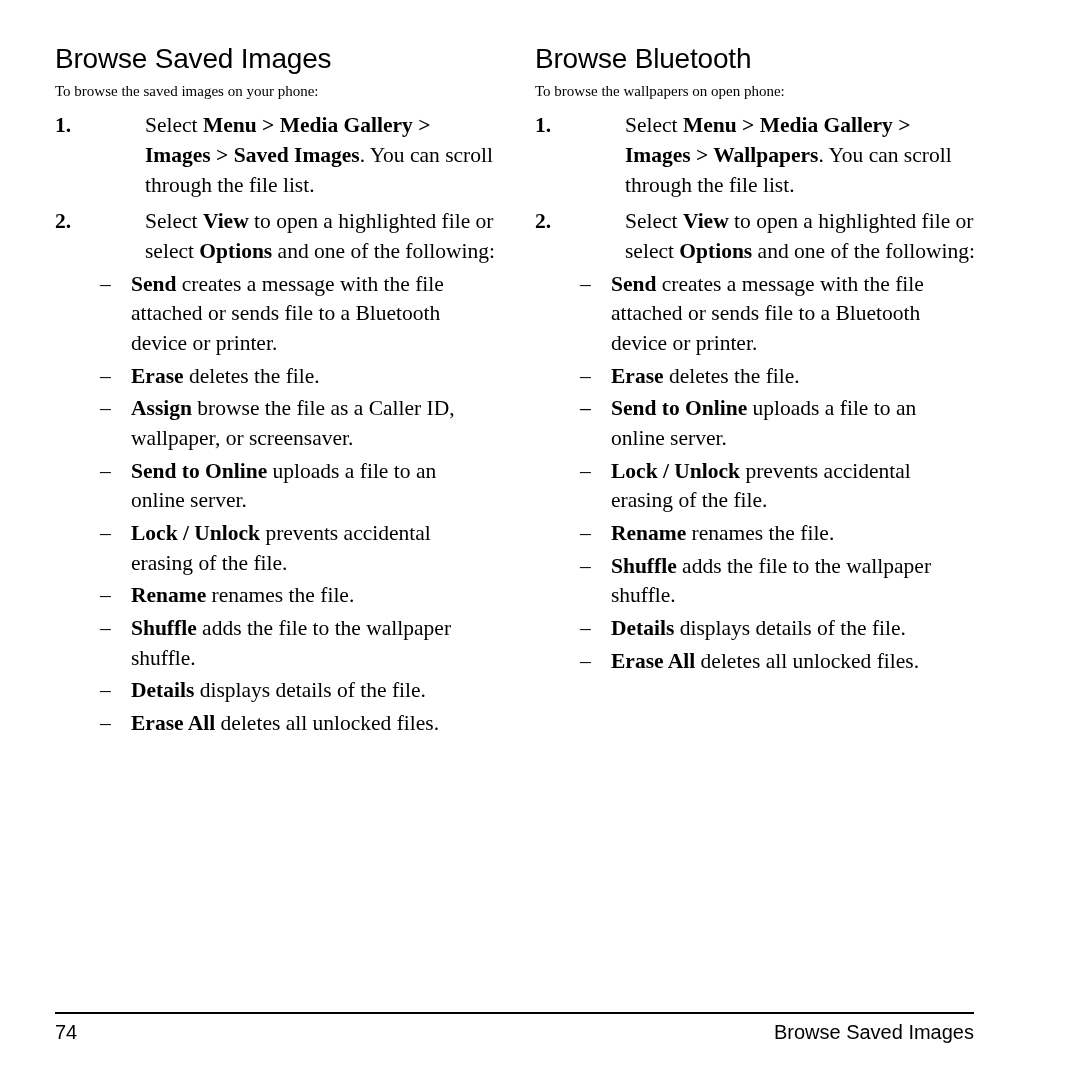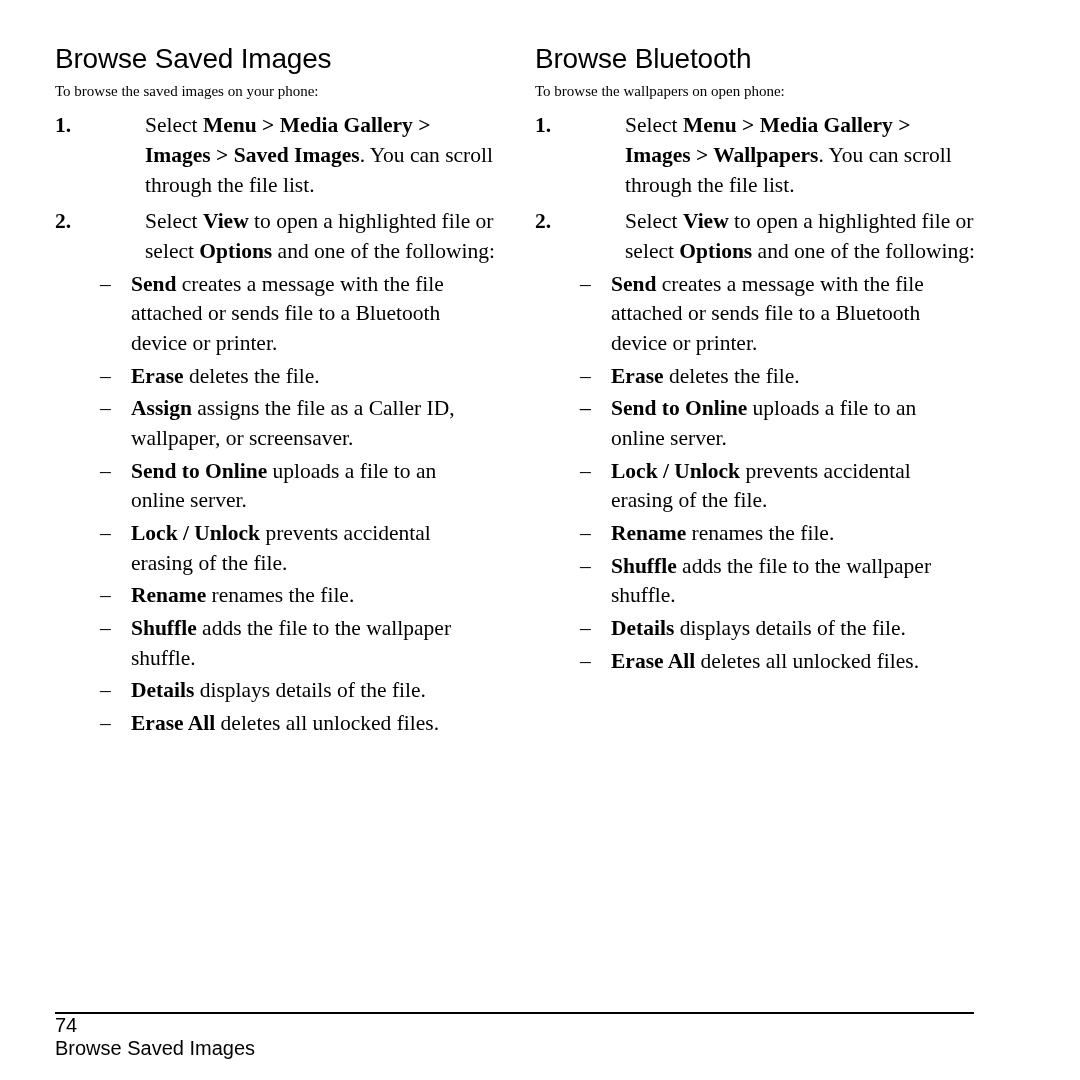--- a/index.html
+++ b/index.html
@@ -115,23 +115,24 @@
   }
 
   .footer-rule {
     width: 100%;
     height: 2px;
     background: #000;
   }
 
   .footer-row {
     display: flex;
-    flex-direction: column;
+    flex-direction: row;
     justify-content: space-between;
     align-items: baseline;
+    margin-top: 7px;
     font-family: "Liberation Sans", "DejaVu Sans", sans-serif;
     font-size: 20px;
   }
 
   .footer-page-number { text-align: left; }
   .footer-running-head { text-align: right; }
 </style>
 </head>
 <body>
 
@@ -145,21 +146,21 @@
           <li class="step">
             <span class="step-num">1.</span>
             <span class="step-text"><span>Select </span><b>Menu &gt; Media Gallery &gt; Images &gt; Saved Images</b><span>. You can scroll through the file list.</span></span>
           </li>
           <li class="step">
             <span class="step-num">2.</span>
             <span class="step-text"><span>Select </span><b>View</b><span> to open a highlighted file or select </span><b>Options</b><span> and one of the following:</span></span>
             <ul class="sublist">
               <li class="subitem"><span class="dash">–</span><span><b>Send</b><span> creates a message with the file attached or sends file to a Bluetooth device or printer.</span></span></li>
               <li class="subitem"><span class="dash">–</span><span><b>Erase</b><span> deletes the file.</span></span></li>
-              <li class="subitem"><span class="dash">–</span><span><b>Assign</b><span> assigns the file as a Caller ID, wallpaper, or screensaver.</span></span></li>
+              <li class="subitem"><span class="dash">–</span><span><b>Assign</b><span> browse the file as a Caller ID, wallpaper, or screensaver.</span></span></li>
               <li class="subitem"><span class="dash">–</span><span><b>Send to Online</b><span> uploads a file to an online server.</span></span></li>
               <li class="subitem"><span class="dash">–</span><span><b>Lock / Unlock</b><span> prevents accidental erasing of the file.</span></span></li>
               <li class="subitem"><span class="dash">–</span><span><b>Rename</b><span> renames the file.</span></span></li>
               <li class="subitem"><span class="dash">–</span><span><b>Shuffle</b><span> adds the file to the wallpaper shuffle.</span></span></li>
               <li class="subitem"><span class="dash">–</span><span><b>Details</b><span> displays details of the file.</span></span></li>
               <li class="subitem"><span class="dash">–</span><span><b>Erase All</b><span> deletes all unlocked files.</span></span></li>
             </ul>
           </li>
         </ol>
       </div>

